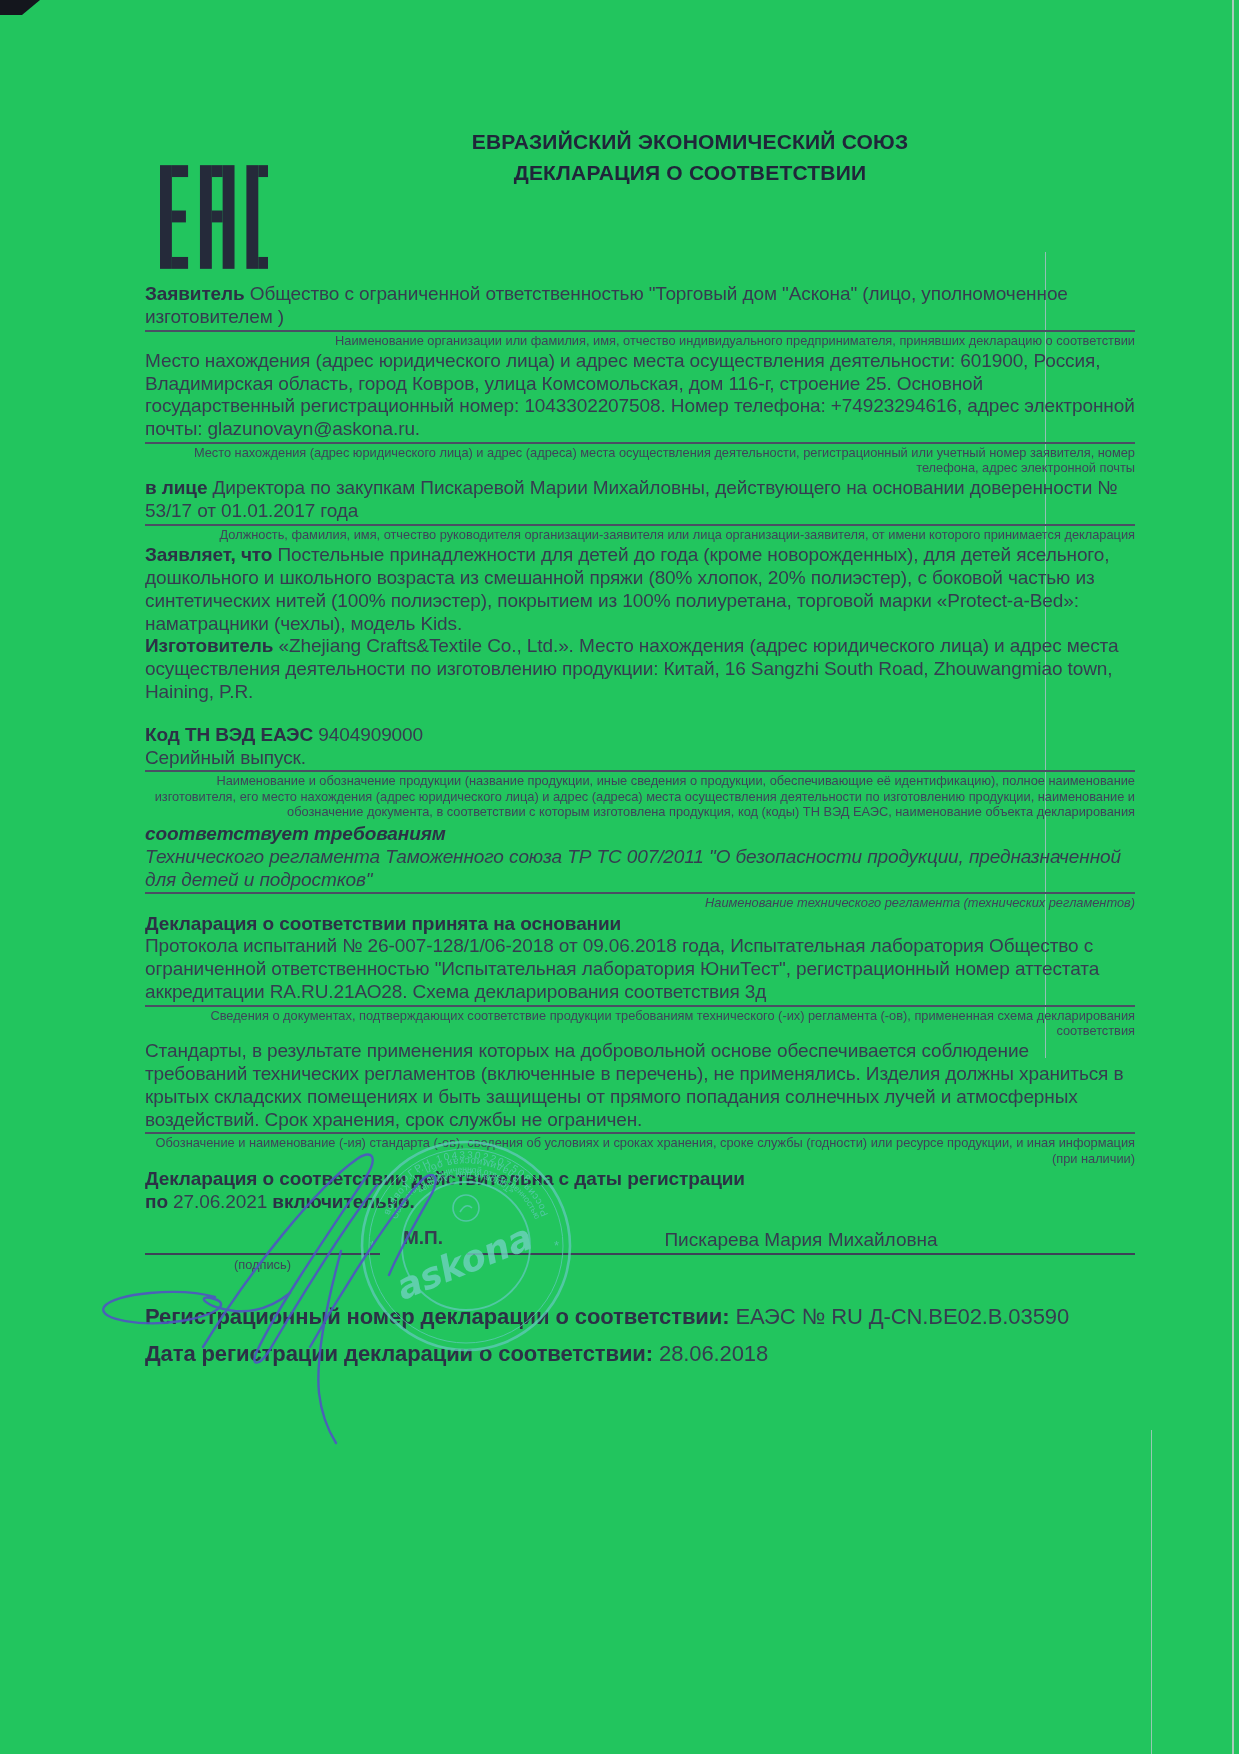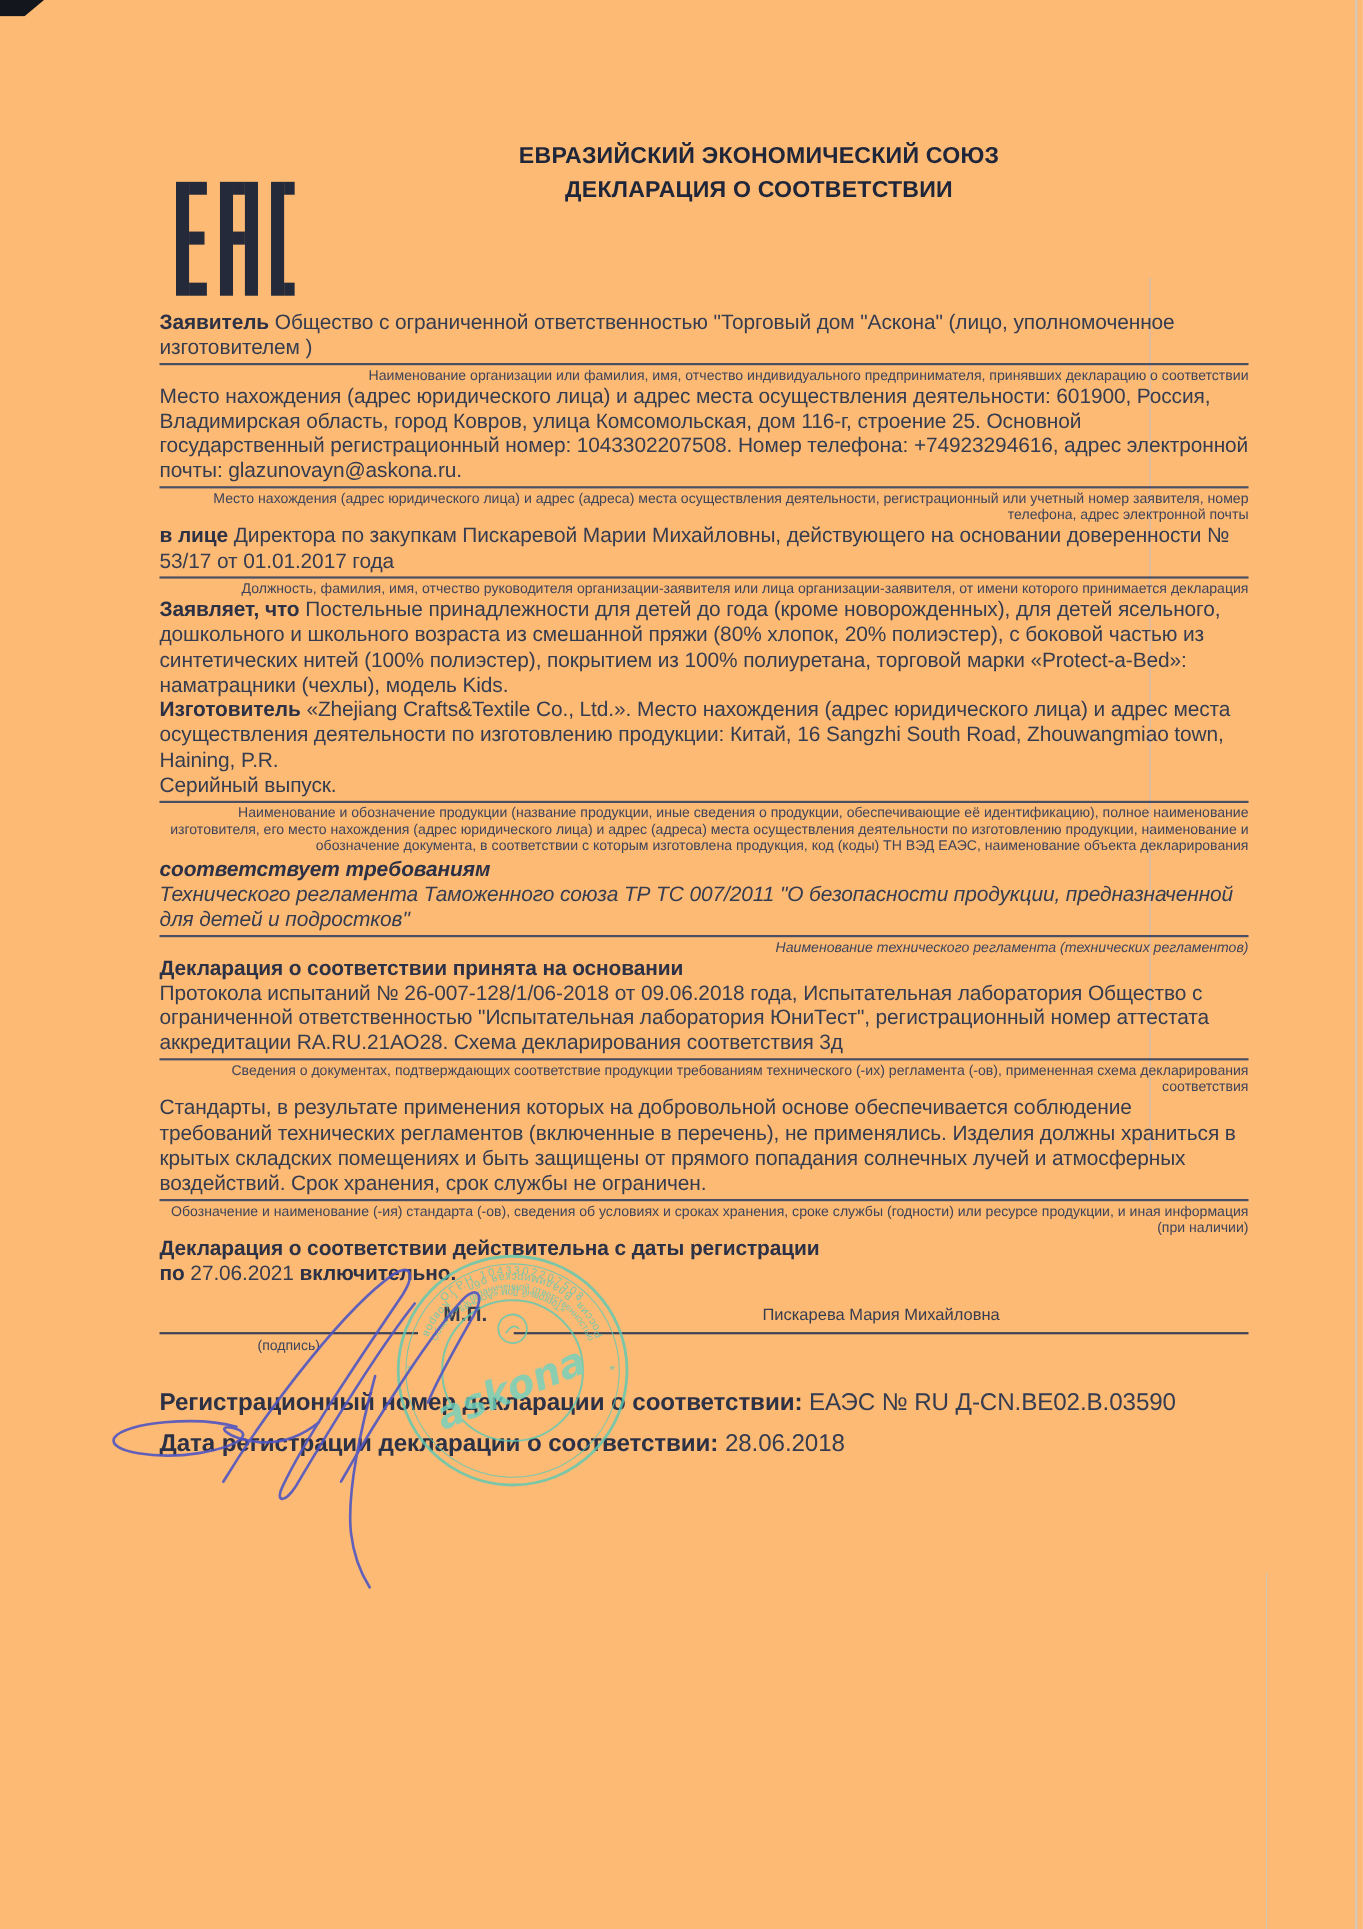--- a/index.html
+++ b/index.html
@@ -1,17 +1,17 @@
 <!DOCTYPE html>
 <html><head>
 <meta charset="utf-8">
 <style>
   html,body{margin:0;padding:0;background:#e8e8ea;}
   .page{
-    position:relative;width:1239px;height:1754px;background:#fdba74;overflow:hidden;
+    position:relative;width:1239px;height:1754px;background:#22c55e;overflow:hidden;
     font-family:"Liberation Sans","DejaVu Sans",sans-serif;color:#363c50;
   }
   
   .corner-mark{position:absolute;left:0;top:0;width:40px;height:15px;background:#14161d;
     clip-path:polygon(0 0,100% 0,55% 100%,0 100%);}
   .fold-line{position:absolute;left:1045px;top:252px;width:1px;height:806px;background:#b9bdd2;opacity:.75;}
   .edge-line-right{position:absolute;left:1232px;top:0;width:2px;height:1754px;background:#c9cad2;opacity:.8;}
   .edge-line-right2{position:absolute;left:1151px;top:1430px;width:1px;height:324px;background:#c6c9d5;opacity:.7;}
 
   
@@ -27,21 +27,21 @@
   .rule{height:2px;background:#4a4f63;margin-top:1px;}
   .caption{font-size:12.8px;line-height:15.2px;text-align:right;color:#3f445a;margin:1px 0 2px;}
   .mt2{margin-top:2px;} .mt4{margin-top:4px;font-style:italic;} .mt20{margin-top:20px;}
 
   
   .sig-area{position:relative;height:90px;margin-top:2px;}
   .sig-line{position:absolute;top:38px;border-bottom:2px solid #3d4257;}
   .sig-line.left{left:0;width:235px;}
   .sig-line.right{left:322px;width:668px;}
   .mp-label{position:absolute;left:258px;top:12px;font-size:19px;font-weight:bold;}
-  .signer-name{position:absolute;left:322px;top:14px;width:668px;text-align:center;font-size:15px;}
+  .signer-name{position:absolute;left:322px;top:14px;width:668px;text-align:center;font-size:19px;}
   .sig-caption{position:absolute;top:42px;font-size:12.8px;text-align:center;color:#3f445a;}
   .sig-caption.left{left:0;width:235px;}
   .sig-caption.right{left:322px;width:668px;}
 
   .reg-line{font-size:22px;line-height:23px;letter-spacing:-0.1px;}
   .reg-line b{color:#2c3146;}
   .reg-date{margin-top:14px;}
 
   
   .stamp{position:absolute;left:356px;top:1136px;opacity:.8;}
@@ -97,20 +97,21 @@
 
     <section class="mt2">
       <p class="body-text"><b>в лице</b> <span>Директора по закупкам Пискаревой Марии Михайловны, действующего на основании доверенности № 53/17 от 01.01.2017 года</span></p>
       <div class="rule"></div>
       <div class="caption">Должность, фамилия, имя, отчество руководителя организации-заявителя или лица организации-заявителя, от имени которого принимается декларация</div>
     </section>
 
     <section class="mt2">
       <p class="body-text"><b>Заявляет, что</b> <span>Постельные принадлежности для детей до года (кроме новорожденных), для детей ясельного, дошкольного и школьного возраста из смешанной пряжи  (80% хлопок, 20% полиэстер), с боковой частью из синтетических нитей (100% полиэстер), покрытием из 100% полиуретана, торговой марки «Protect-a-Bed»: наматрацники (чехлы), модель Kids.</span></p>
       <p class="body-text"><b>Изготовитель</b> <span>«Zhejiang Crafts&amp;Textile Co., Ltd.». Место нахождения (адрес юридического лица) и адрес места осуществления деятельности по изготовлению продукции: Китай, 16 Sangzhi South Road, Zhouwangmiao town, Haining, P.R.</span></p>
+      <p class="body-text mt20"><b>Код ТН ВЭД ЕАЭС</b> <span>9404909000</span></p>
       <p class="body-text">Серийный выпуск.</p>
       <div class="rule"></div>
       <div class="caption">Наименование и обозначение продукции (название продукции, иные сведения о продукции, обеспечивающие её идентификацию), полное наименование изготовителя, его место нахождения (адрес юридического лица) и адрес (адреса) места осуществления деятельности по изготовлению продукции, наименование и обозначение документа, в соответствии с которым изготовлена продукция, код (коды) ТН ВЭД ЕАЭС, наименование объекта декларирования</div>
     </section>
 
     <section class="mt4">
       <p class="body-text"><b>соответствует требованиям</b></p>
       <p class="body-text">Технического регламента Таможенного союза ТР ТС 007/2011 "О безопасности продукции, предназначенной для детей и подростков"</p>
       <div class="rule"></div>
       <div class="caption">Наименование технического регламента (технических регламентов)</div>

